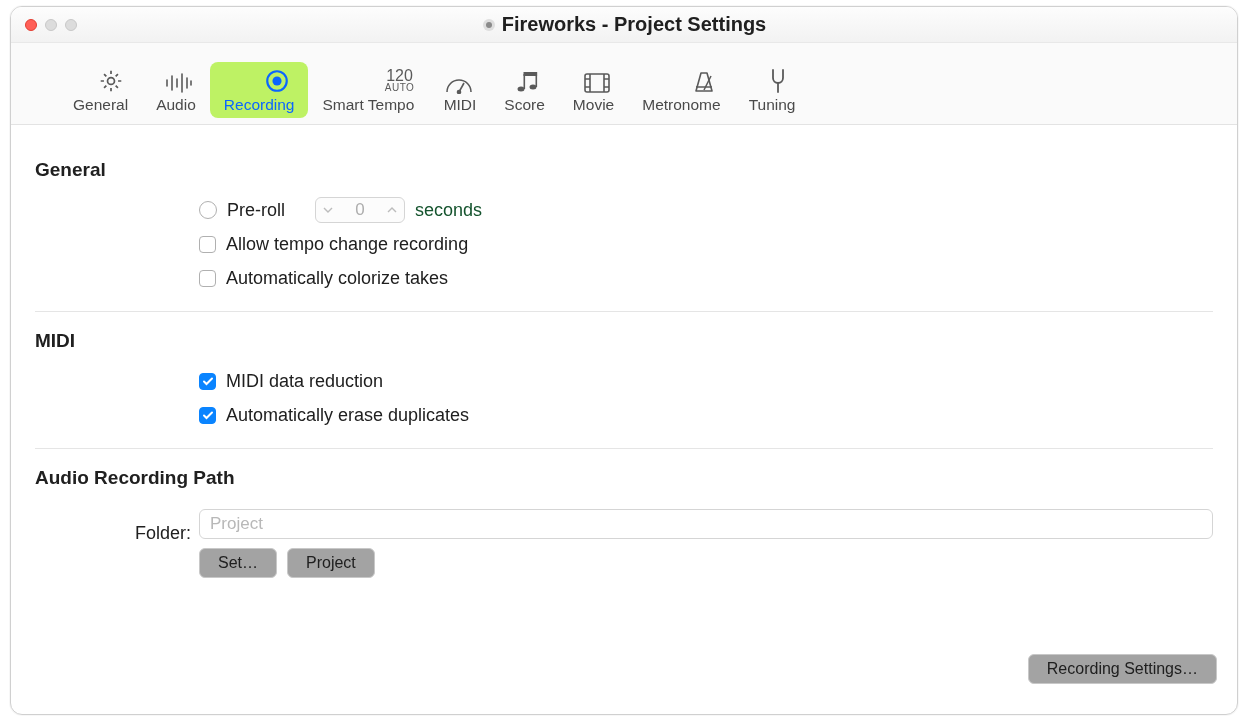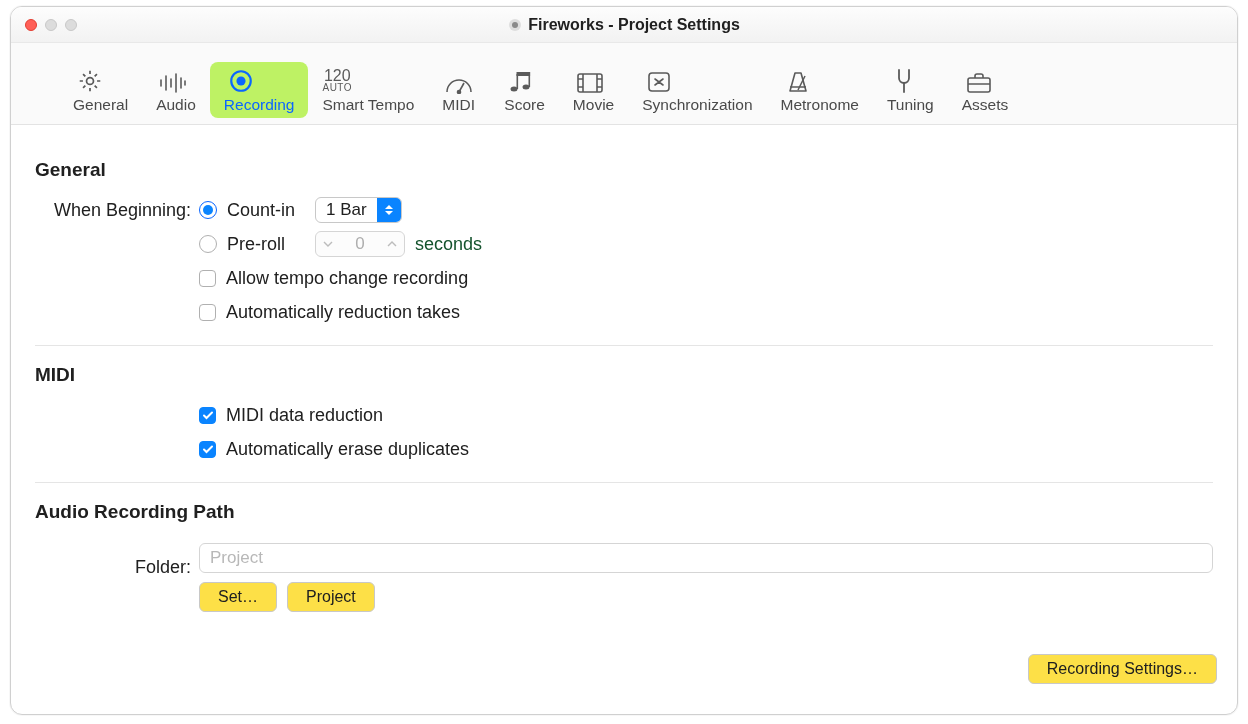--- a/index.html
+++ b/index.html
@@ -20,28 +20,28 @@
   }
   .titlebar {
     height:36px; background:linear-gradient(#fdfdfd,#f2f2f2);
     border-bottom:1px solid #e8e8e8;
     display:flex; align-items:center; position:relative;
   }
   .traffic { position:absolute; left:14px; top:12px; display:flex; gap:8px;}
   .tl { width:12px; height:12px; border-radius:50%; }
   .tl.red { background:#ff5f57; border:0.5px solid #e33e32;}
   .tl.grey { background:#dcdcdc; border:0.5px solid #c8c8c8;}
-  .title-center { margin:0 auto; display:flex; align-items:center; gap:6px; font-weight:600; font-size:16px;}
+  .title-center { margin:0 auto; display:flex; align-items:center; gap:6px; font-weight:600; font-size:20px;}
   .title-appicon { width:14px; height:14px; display:inline-block; }
   .toolbar {
     height:82px; background:#fafafa; border-bottom:1px solid #e3e3e3;
     display:flex; align-items:flex-end; padding:0 48px 6px; gap:0;
   }
   .tb-item {
-    display:flex; flex-direction:column; align-items:flex-start; justify-content:flex-end;
+    display:flex; flex-direction:column; align-items:flex-end; justify-content:flex-end;
     min-width:60px; padding:6px 14px 4px; border-radius:8px;
     color:#4a4a4a;
   }
   .tb-item .lbl { font-size:15.5px; margin-top:2px; }
   .tb-item.selected { background:#bef264; color:#0a66ff; }
   .tb-item.selected .lbl { color:#0a66ff; }
   .tb-icon { width:34px; height:26px; display:flex; align-items:flex-end; justify-content:center; }
   .content { padding:28px 24px 0 24px; position:relative; height:calc(100% - 118px);}
   .section-title { font-size:19px; font-weight:700; margin:6px 0 14px 0;}
   .row { display:flex; align-items:center; margin:4px 0; min-height:30px;}
@@ -63,21 +63,21 @@
   .popup .pbtn::before { border-bottom:4px solid #fff; margin-bottom:2px;}
   .popup .pbtn::after { border-top:4px solid #fff; }
   .stepper { display:inline-flex; align-items:center; height:26px; border:1px solid #d5d5d5; border-radius:6px; background:#fcfcfc;}
   .stepper .sbtn { width:24px; height:100%; display:flex; align-items:center; justify-content:center;}
   .stepper .sval { width:40px; text-align:center; color:#aeaeae; font-size:17px;}
   hr.sep { border:none; border-top:1px solid #e5e5e5; margin:18px 0;}
   .text-field {
     flex:1; height:30px; border:1px solid #d5d5d5; border-radius:6px; padding:0 10px; font-size:17px; color:#b8b8b8; background:#fff; display:flex; align-items:center;
   }
   .push-btn {
-    height:30px; padding:0 18px; border:1px solid #c8c8c8; border-radius:6px; background:#fde047; font-size:16px;
+    height:30px; padding:0 18px; border:1px solid #c8c8c8; border-radius:6px; background:#a3a3a3; font-size:16px;
     display:inline-flex; align-items:center;
   }
   .footer-btn {
     position:absolute; right:20px; bottom:30px;
   }
   .muted { color:#14532d;text-align:right; }
   svg { display:block; }
 </style>
 </head>
 <body>
@@ -176,29 +176,20 @@
             <line x1="21" y1="2" x2="21" y2="20"></line>
             <line x1="2" y1="7" x2="7" y2="7"></line>
             <line x1="2" y1="15" x2="7" y2="15"></line>
             <line x1="21" y1="7" x2="26" y2="7"></line>
             <line x1="21" y1="15" x2="26" y2="15"></line>
           </svg>
       </span>
       <span class="lbl">Movie</span>
     </div>
 
-    <div class="tb-item">
-      <span class="tb-icon">
-        <svg width="26" height="24" viewBox="0 0 26 24" fill="none" stroke="#5a5a5a" stroke-width="1.6">
-            <rect x="3" y="3" width="20" height="18" rx="3"></rect>
-            <path d="M9 9l4 3-4 3M17 9l-4 3 4 3" stroke-linejoin="round" stroke-linecap="round"></path>
-          </svg>
-      </span>
-      <span class="lbl">Synchronization</span>
-    </div>
 
     <div class="tb-item">
       <span class="tb-icon">
         <svg width="26" height="24" viewBox="0 0 26 24" fill="none" stroke="#5a5a5a" stroke-width="1.6" stroke-linejoin="round">
             <path d="M10 3h6l5 18H5z"></path>
             <line x1="13" y1="20" x2="20" y2="6"></line>
             <line x1="5" y1="17" x2="21" y2="17"></line>
           </svg>
       </span>
       <span class="lbl">Metronome</span>
@@ -207,47 +198,26 @@
     <div class="tb-item">
       <span class="tb-icon">
         <svg width="22" height="26" viewBox="0 0 22 26" fill="none" stroke="#5a5a5a" stroke-width="1.8" stroke-linecap="round">
             <path d="M6 2v8a5 5 0 0 0 10 0V2"></path>
             <line x1="11" y1="15" x2="11" y2="24"></line>
           </svg>
       </span>
       <span class="lbl">Tuning</span>
     </div>
 
-    <div class="tb-item">
-      <span class="tb-icon">
-        <svg width="28" height="22" viewBox="0 0 28 22" fill="none" stroke="#5a5a5a" stroke-width="1.6">
-            <rect x="3" y="6" width="22" height="14" rx="2"></rect>
-            <path d="M10 6V4a2 2 0 0 1 2-2h4a2 2 0 0 1 2 2v2"></path>
-            <line x1="3" y1="12" x2="25" y2="12"></line>
-          </svg>
-      </span>
-      <span class="lbl">Assets</span>
-    </div>
   </div>
 
   <div class="content">
 
     <div class="section-title">General</div>
 
-    <div class="row">
-      <div class="label-col">When Beginning:</div>
-      <div class="ctrl-col">
-        <span class="radio checked"></span>
-        <span style="min-width:78px;">Count-in</span>
-        <span class="popup">
-          <span class="pval">1 Bar</span>
-          <span class="pbtn"></span>
-        </span>
-      </div>
-    </div>
 
     <div class="row">
       <div class="label-col"></div>
       <div class="ctrl-col">
         <span class="radio"></span>
         <span style="min-width:78px;">Pre-roll</span>
         <span class="stepper">
           <span class="sbtn">
             <svg width="10" height="6" viewBox="0 0 10 6">
                 <path d="M1 1l4 4 4-4" fill="none" stroke="#bcbcbc" stroke-width="1.4"></path>
@@ -272,21 +242,21 @@
         </span>
         <span>Allow tempo change recording</span>
       </div>
     </div>
     <div class="row">
       <div class="label-col"></div>
       <div class="ctrl-col">
         <span class="checkbox">
           
         </span>
-        <span>Automatically reduction takes</span>
+        <span>Automatically colorize takes</span>
       </div>
     </div>
 
     <hr class="sep">
 
     <div class="section-title">MIDI</div>
 
     <div class="row">
       <div class="label-col"></div>
       <div class="ctrl-col">

